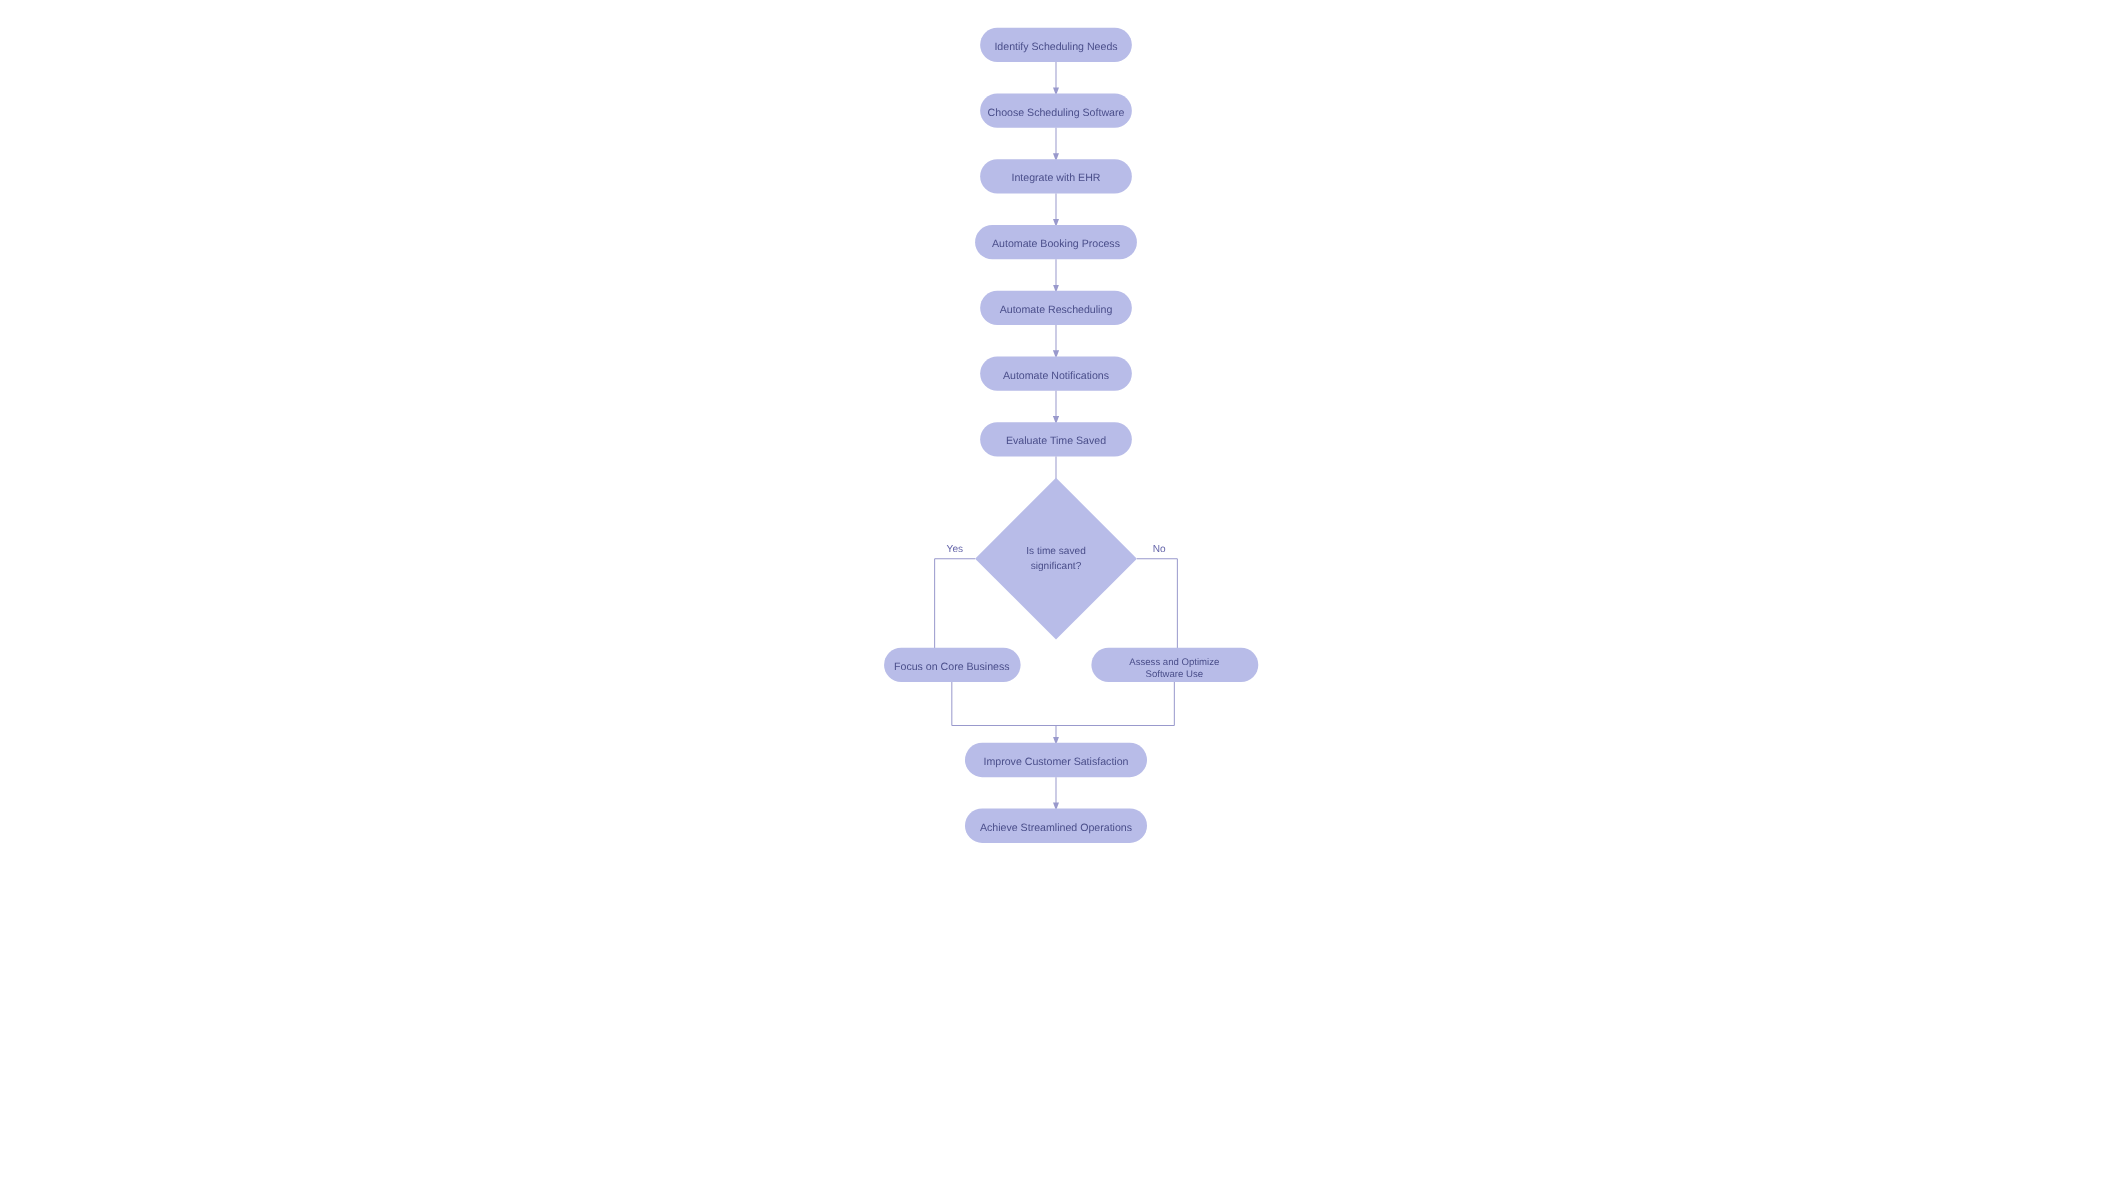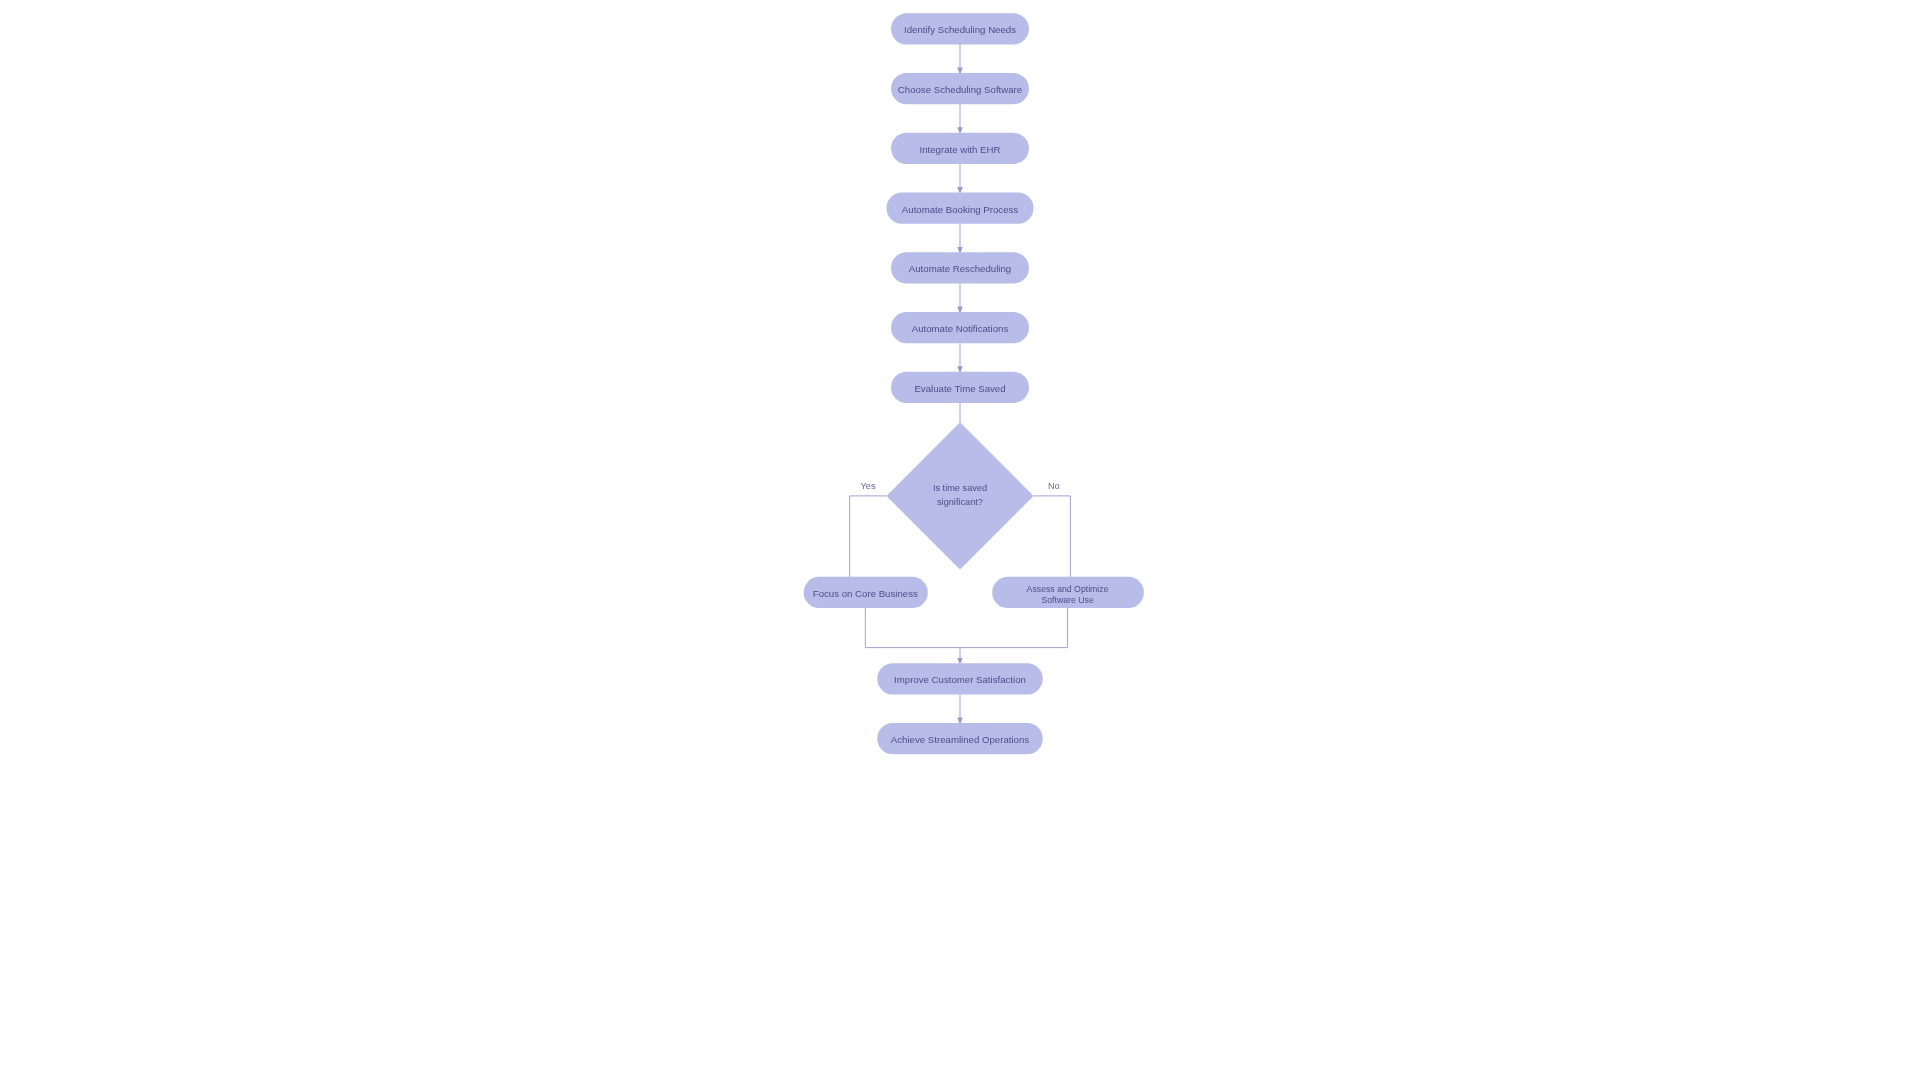--- a/index.html
+++ b/index.html
@@ -9,21 +9,21 @@
       background: #ffffff;
       font-family: Arial, sans-serif;
       overflow: hidden;
       position: relative;
     }
 
     .flowchart-container {
       position: absolute;
       left: 50%;
       transform: translateX(-50%);
-      top: 4px;
+      top: 16px;
       width: 400px;
       height: 993px;
     }
 
     svg.connections {
       position: absolute;
       top: 0;
       left: 0;
       width: 100%;
       height: 100%;

